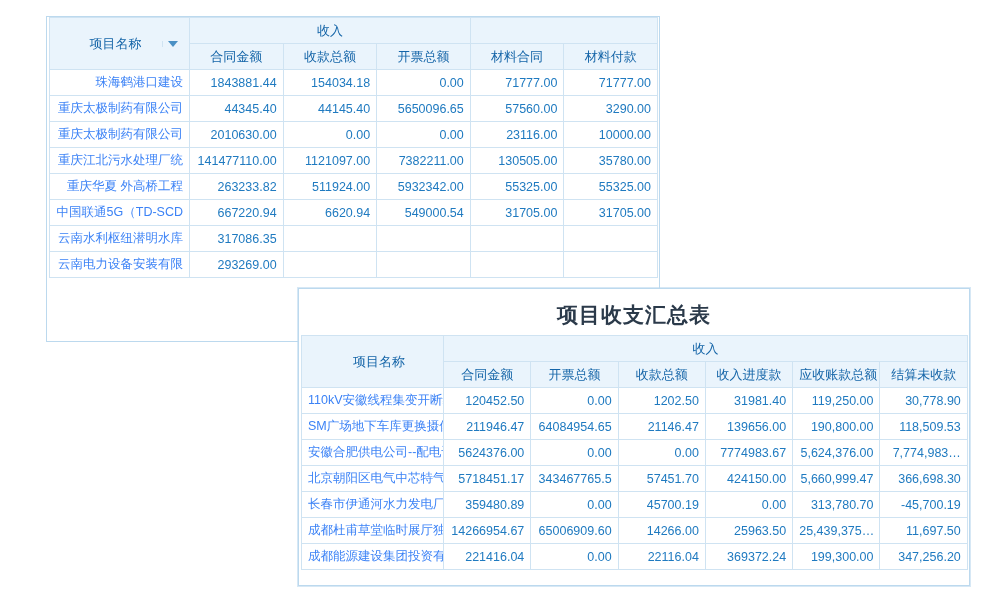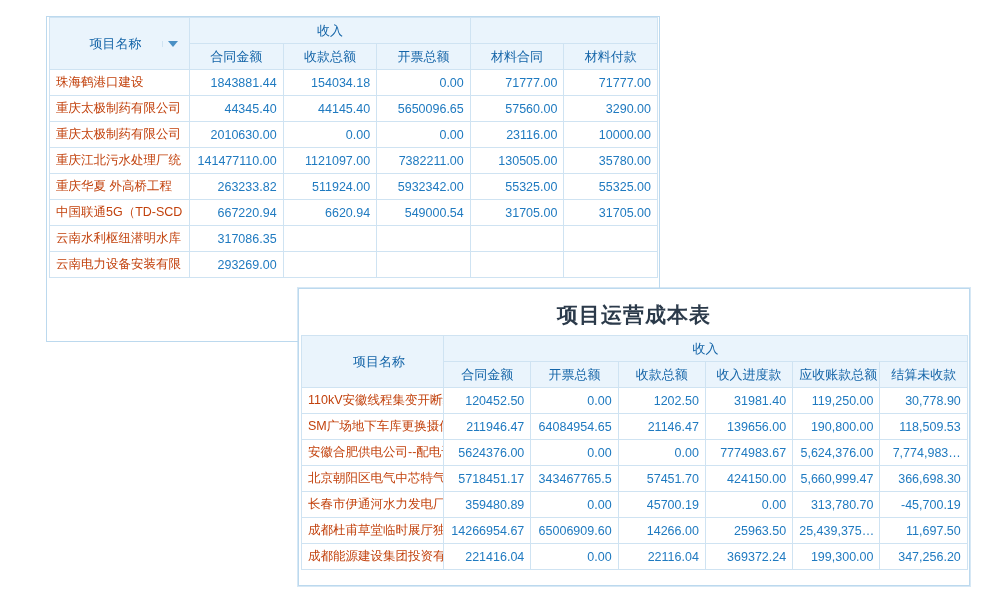--- a/index.html
+++ b/index.html
@@ -67,22 +67,22 @@
     font-weight: normal;
     padding-left: 19px;
   }
   tbody tr td {
     height: 26px;
   }
   tbody td.num {
     text-align: right;
   }
   tbody td.name {
-    text-align: left;
-    color: #c2410c;
+    text-align: right;
+    color: #3b82f6;
   }
   .sort-arrow {
     display: inline-block;
     width: 0;
     height: 0;
     border-left: 5px solid transparent;
     border-right: 5px solid transparent;
     border-top: 6px solid #4a90c4;
     vertical-align: middle;
   }
@@ -245,21 +245,21 @@
             <td class="num"></td>
             <td class="num"></td>
             <td class="num"></td>
           </tr>
         </tbody>
       </table>
     </div>
   </div>
 
   <div class="card" id="card2">
-    <div class="card-title">项目运营成本表</div>
+    <div class="card-title">项目收支汇总表</div>
     <div class="tablewrap">
       <table>
         <colgroup>
           <col class="c-name">
             <col class="c-n">
             <col class="c-n">
             <col class="c-n">
             <col class="c-n">
             <col class="c-n">
             <col class="c-n">

